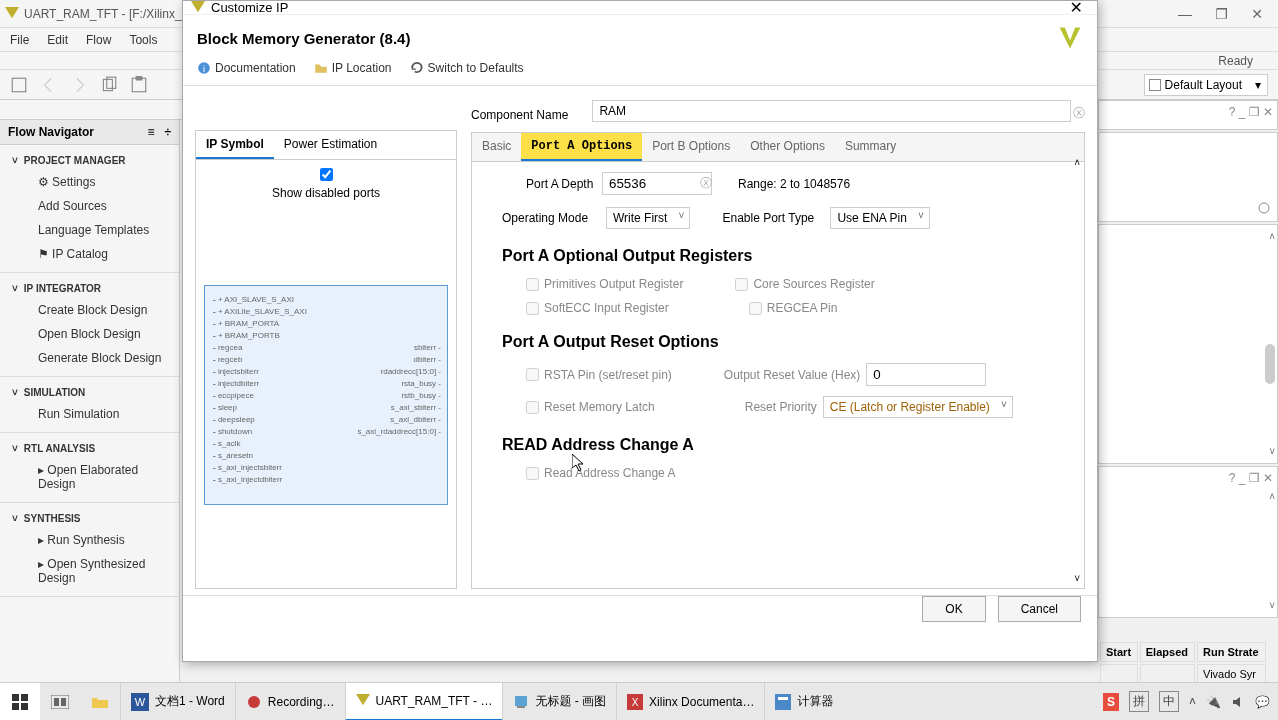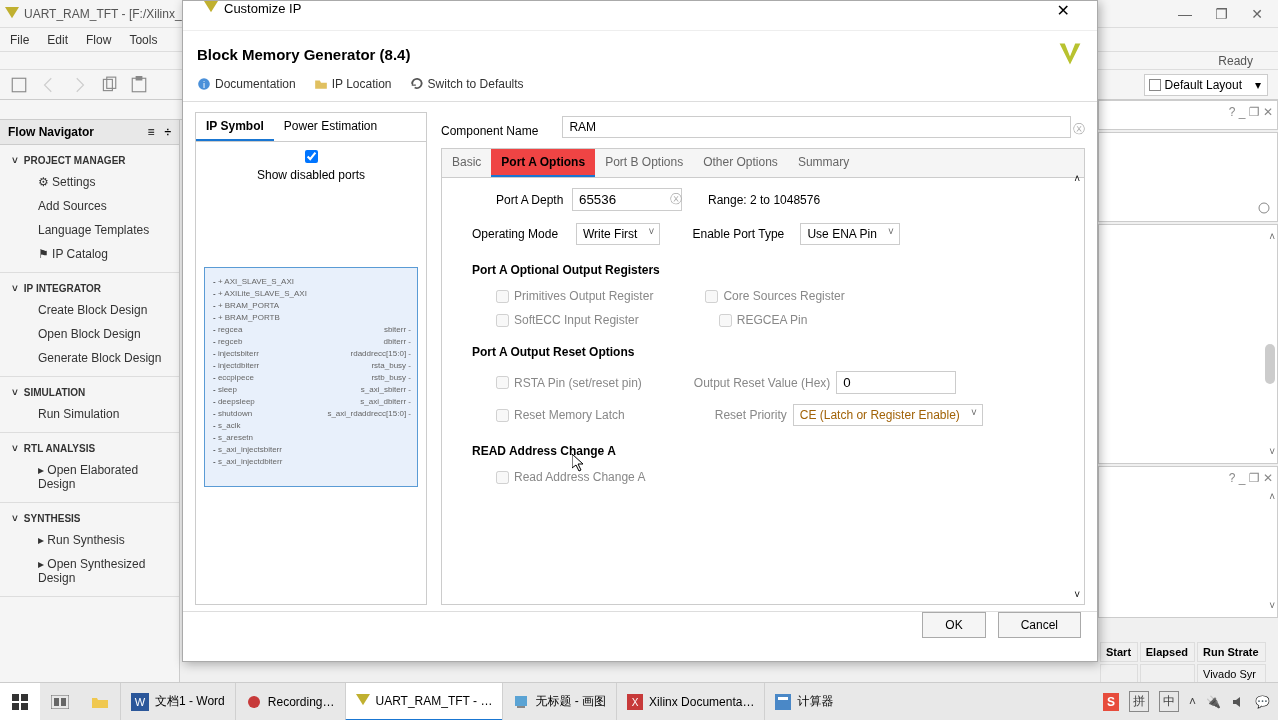--- a/index.html
+++ b/index.html
@@ -28,71 +28,71 @@
 .main-body { display: flex; height: calc(100% - 128px); }
 .flow-nav { width: 180px; background: #f5f5f5; border-right: 1px solid #ccc; }
 .flow-nav-header { background: #e8e8e8; padding: 5px 8px; font-weight: bold; font-size: 12px; display: flex; justify-content: space-between; border-bottom: 1px solid #ccc; }
 .nav-section { padding: 6px 0; border-bottom: 1px solid #ddd; }
 .nav-section-title { padding: 4px 12px; font-weight: bold; font-size: 10px; color: #333; }
 .nav-section-title::before { content: "˅"; margin-right: 6px; font-size: 10px; }
 .nav-item { padding: 5px 12px 5px 38px; font-size: 12px; color: #333; cursor: pointer; }
 
 
 .dialog { position: absolute; left: 182px; top: 0; width: 916px; height: 662px; background: #fff; border: 1px solid #aaa; box-shadow: 2px 2px 10px rgba(0,0,0,0.3); }
-.dialog-titlebar { height: 30px; display: flex; align-items: flex-start; padding: 0 21px; background: #fff; border-bottom: 1px solid #eee; }
+.dialog-titlebar { height: 14px; display: flex; align-items: center; padding: 0 8px; background: #fff; border-bottom: 1px solid #eee; }
 .dialog-titlebar .icon { width: 14px; height: 14px; margin-right: 6px; }
 .dialog-titlebar .title { font-size: 13px; }
 .dialog-titlebar .spacer { flex:1; }
 .dialog-titlebar .close { font-size: 16px; padding: 0 6px; cursor: pointer; }
 
 .dialog-header { padding: 10px 14px 6px; display: flex; justify-content: space-between; align-items: center; }
 .dialog-header .ip-name { font-size: 15px; font-weight: bold; }
 .dialog-header .logo { width: 26px; height: 26px; }
 
 .dialog-links { padding: 4px 14px 10px; display: flex; gap: 18px; font-size: 12px; color: #333; border-bottom: 1px solid #ddd; margin-bottom: 4px; }
 .dialog-links span { display: inline-flex; align-items: center; gap: 4px; cursor: pointer; }
 
 .dialog-content { display: flex; padding: 6px 12px; gap: 14px; height: calc(100% - 155px); }
 
 
-.left-panel { width: 232px; border: 1px solid #ccc; background: #fff; }
+.left-panel { width: 262px; border: 1px solid #ccc; background: #fff; margin-top: 34px; }
 .lp-tabs { display: flex; border-bottom: 1px solid #ccc; }
 .lp-tab { padding: 6px 10px; font-size: 12px; border-bottom: 2px solid transparent; }
 .lp-tab.active { font-weight: bold; border-bottom: 2px solid #1976d2; }
 .lp-body { padding: 8px; }
 .lp-check { font-size: 12px; display: flex; align-items: center; gap: 5px; margin-bottom: 8px; flex-direction: column; }
 .lp-check input { } 
 .symbol-box { border: 1px solid #5a9bd5; background: #e8f0fb; height: 220px; margin-top: 85px; padding: 8px; font-size: 8px; font-family: monospace; color: #666; position: relative; overflow: hidden; }
 .symbol-box .port-line { line-height: 12px; }
 .symbol-box .minus { color: #000; }
 .symbol-box .right { position: absolute; right: 6px; }
 
 
 .right-panel { flex: 1; display: flex; flex-direction: column; }
 .comp-name { display: flex; align-items: flex-end; gap: 24px; padding: 4px 0 10px; }
 .comp-name input { flex: 1; border: 1px solid #ccc; padding: 3px 6px; font-size: 12px; }
 .comp-name .clear { color: #aaa; margin-left: -22px; cursor: pointer; }
 
 .config-tabs-wrap { border: 1px solid #ccc; flex: 1; overflow-y: auto; position: relative; }
 .config-tabs { display: flex; border-bottom: 1px solid #ccc; background: #f5f5f5; }
 .config-tab { padding: 6px 10px; font-size: 12px; color: #666; border-bottom: 2px solid transparent; }
-.config-tab.active { font-weight: bold; color: #000; background: #ef4444; border-bottom: 2px solid #1976d2; }
+.config-tab.active { font-weight: bold; color: #000; background: #fde047; border-bottom: 2px solid #1976d2; font-family: Liberation Mono, monospace; }
 
 .config-body { padding: 10px 30px; }
 .field-row { display: flex; align-items: center; gap: 8px; margin-bottom: 12px; font-size: 12px; }
 .field-row label { min-width: 68px; }
 .field-row input[type=text] { border: 1px solid #ccc; padding: 3px 6px; width: 110px; }
 .field-row .range { margin-left: 18px; }
 .field-row .clear-x { color: #aaa; margin-left: -20px; cursor:pointer; z-index:2; }
 .note-text { font-size: 12px; margin-bottom: 18px; padding-left: 30px; }
 
 .dropdown { border: 1px solid #ccc; padding: 3px 22px 3px 6px; font-size: 12px; position: relative; background: #fff; display: inline-block; }
 .dropdown::after { content: "˅"; position: absolute; right: 5px; top: 2px; font-size: 10px; color: #666; }
 
-.section-title { font-weight: bold; font-size: 12px; margin: 18px 0 12px; }
+.section-title { font-weight: bold; font-size: 16px; margin: 18px 0 12px; }
 .check-row { display: flex; gap: 52px; margin-bottom: 10px; padding-left: 24px; }
 .check-row label { font-size: 12px; color: #888; display: inline-flex; align-items: center; gap: 5px; }
 .check-row input { }
 
 .dialog-footer { padding: 0 16px; display: flex; justify-content: flex-end; gap: 12px; border-top: 1px solid #ddd; }
 .btn { border: 1px solid #aaa; padding: 5px 22px; font-size: 12px; background: #f5f5f5; cursor: pointer; }
 
 
 .right-side { position: absolute; right: 0; top: 100px; width: 180px; height: 560px; }
 .panel-box { background: #fff; border: 1px solid #ccc; margin-bottom: 2px; height: 90px; position: relative; }

